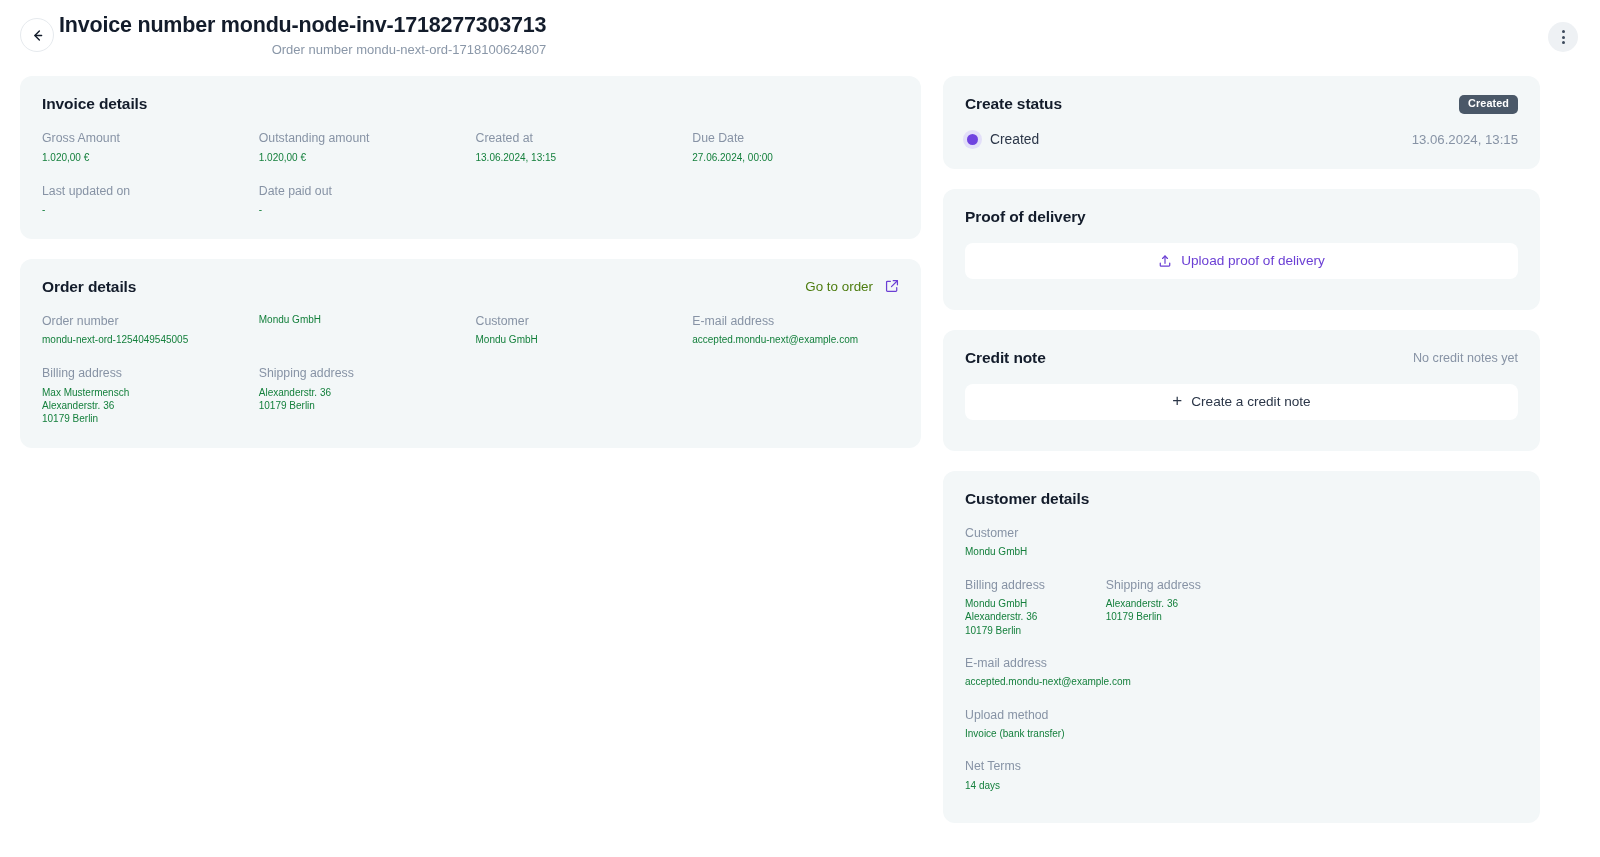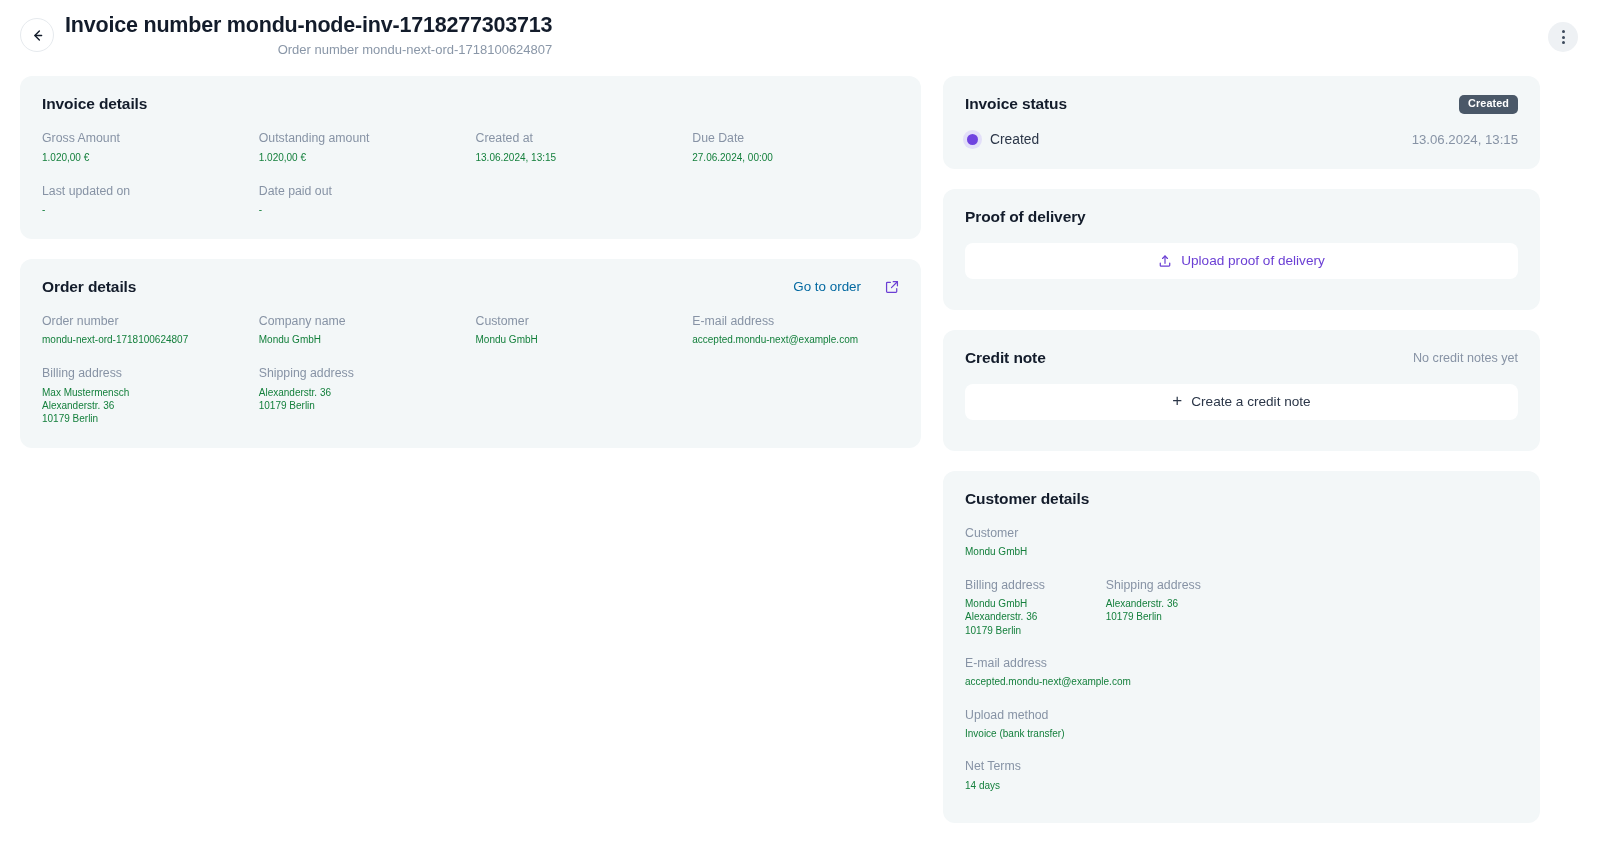--- a/index.html
+++ b/index.html
@@ -38,21 +38,21 @@
     display: flex;
     align-items: center;
     justify-content: center;
     flex: 0 0 auto;
     margin-top: 6px;
     cursor: pointer;
   }
   .back-btn svg { display: block; }
 
   .header-texts {
-    margin-left: 11px;
+    margin-left: 5px;
     display: flex;
     flex-direction: column;
     justify-content: center;
   }
 
   .page-title {
     font-size: 21.5px;
     font-weight: 700;
     color: #131c2b;
     letter-spacing: -0.2px;
@@ -144,25 +144,25 @@
     font-size: 10px;
     color: #15803d;
     line-height: 1.32;
     white-space: pre-line;
   }
   .field.full { grid-column: 1 / -1; }
 
   
   .link-row {
     display: inline-flex;
-    align-items: flex-end;
-    gap: 24px;
+    align-items: flex-start;
+    gap: 12px;
     cursor: pointer;
     font-size: 13.4px;
-    color: #0369a1;
+    color: #4d7c0f;
   }
   .link-row svg { display: block; }
 
   
   .badge {
     background: #4a5868;
     color: #ffffff;
     font-size: 10.8px;
     font-weight: 600;
     padding: 3px 9px 4px 9px;
@@ -307,24 +307,23 @@
                 <path d="M6.2 2.6 H2.8 A1 1 0 0 0 1.8 3.6 V13.2 A1 1 0 0 0 2.8 14.2 H12.4 A1 1 0 0 0 13.4 13.2 V9.8" stroke="#6b3fd4" stroke-width="1.4" stroke-linecap="round" stroke-linejoin="round"></path>
                 <path d="M9.4 1.9 H14.2 V6.7" stroke="#6b3fd4" stroke-width="1.4" stroke-linecap="round" stroke-linejoin="round"></path>
                 <path d="M14.1 2.0 L7.4 8.7" stroke="#6b3fd4" stroke-width="1.4" stroke-linecap="round"></path>
               </svg>
             </span>
           </div>
         </div>
         <div class="fields">
           <div class="field">
             <div class="field-label">Order number</div>
-            <div class="field-value">mondu-next-ord-1718100624807</div>
-          </div>
-          <div class="field">
-            <div class="field-label">Company name</div>
+            <div class="field-value">mondu-next-ord-1254049545005</div>
+          </div>
+          <div class="field">
             <div class="field-value">Mondu GmbH</div>
           </div>
           <div class="field">
             <div class="field-label">Customer</div>
             <div class="field-value">Mondu GmbH</div>
           </div>
           <div class="field">
             <div class="field-label">E-mail address</div>
             <div class="field-value">accepted.mondu-next@example.com</div>
           </div>
@@ -341,21 +340,21 @@
           </div>
         </div>
       </div>
 
     </div>
 
     <div class="col-right">
 
       <div class="card compact">
         <div class="card-head">
-          <div class="card-title">Invoice status</div>
+          <div class="card-title">Create status</div>
           <div class="badge">Created</div>
         </div>
         <div class="status-row">
           <div class="status-left">
             <span class="status-dot"></span>
             <span class="status-name">Created</span>
           </div>
           <div class="status-time">13.06.2024, 13:15</div>
         </div>
       </div>

